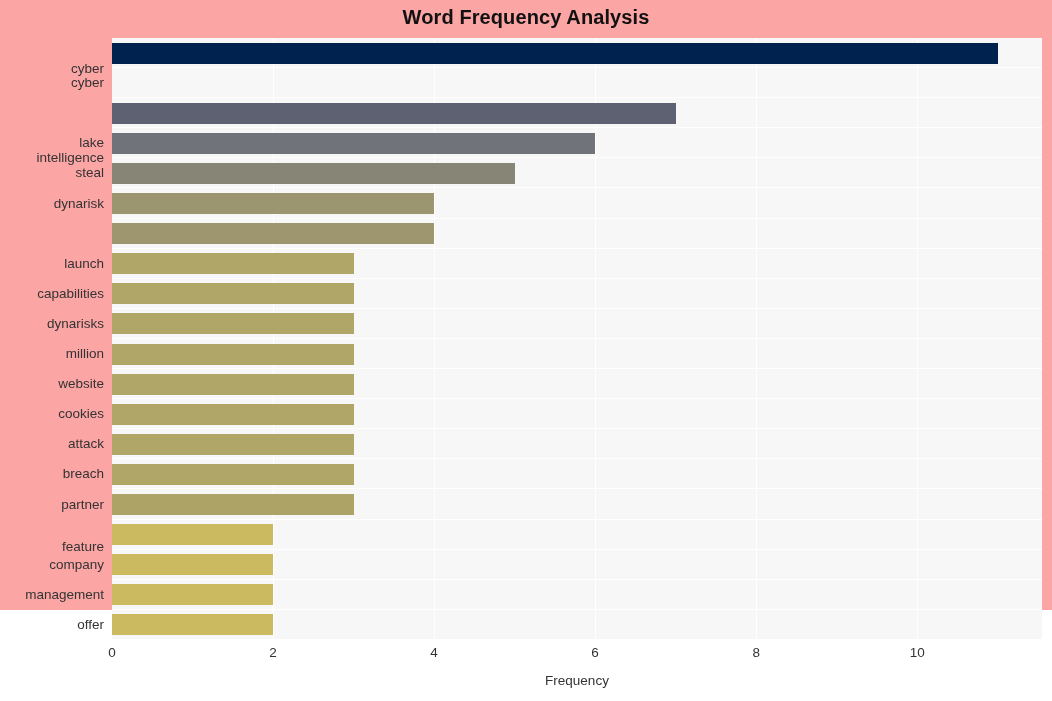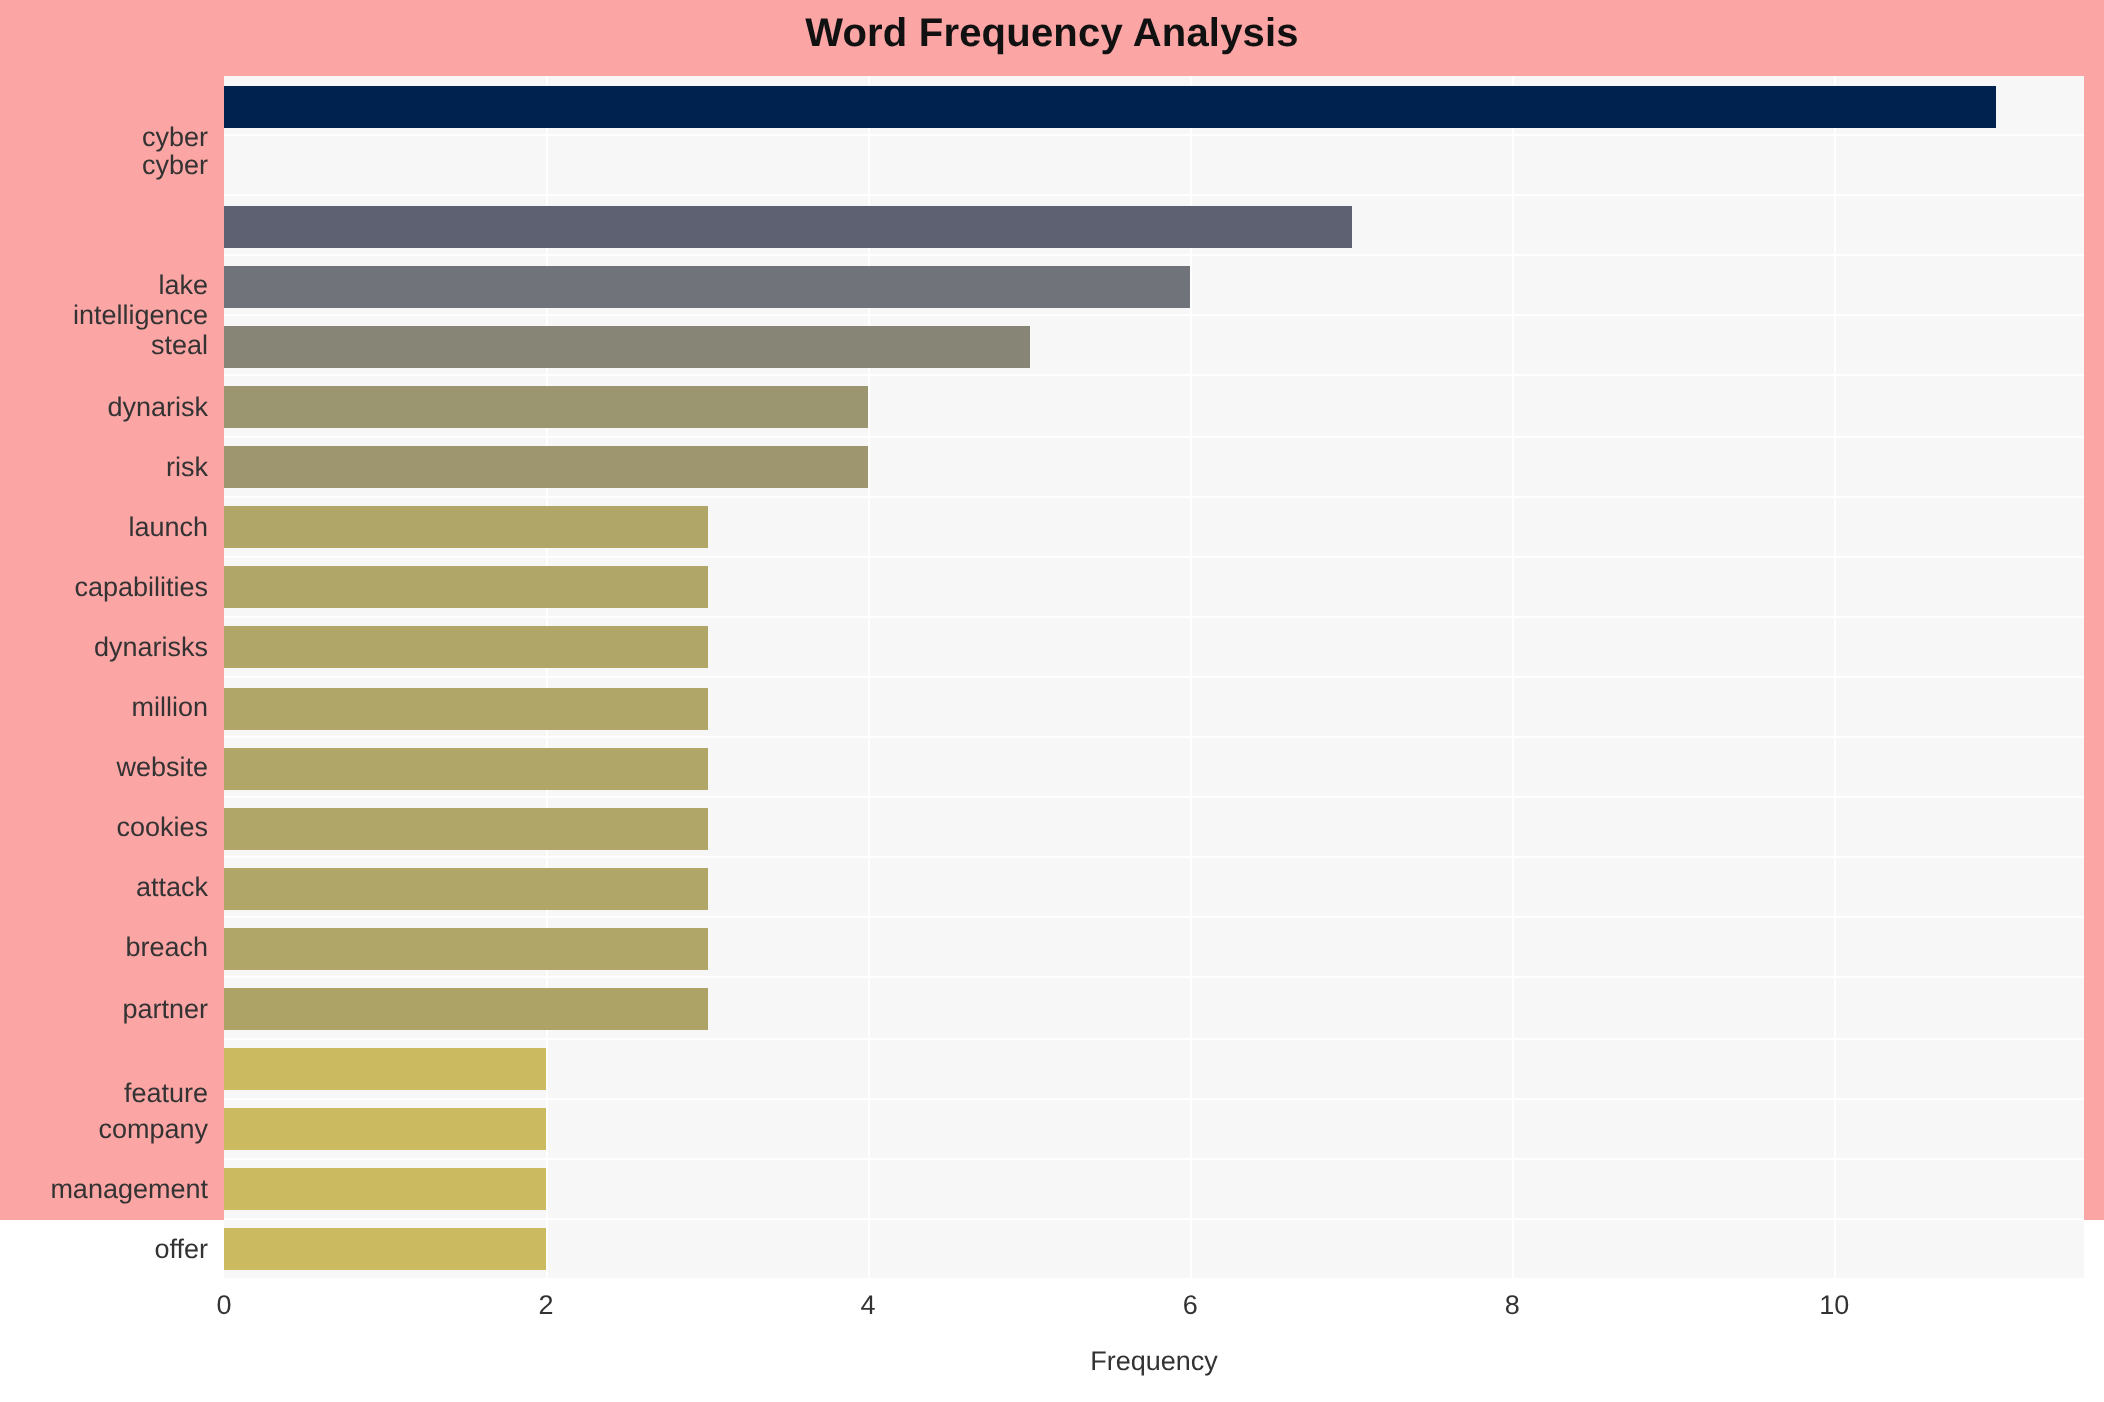--- a/index.html
+++ b/index.html
@@ -227,21 +227,20 @@
       </div>
     </div>
 
   <div id="ylabels">
       <div class="ytick" style="top: 0px; height: 30.1px; line-height: 30.1px; margin-top: 16px;">cyber</div>
       <div class="ytick" style="top: 30.1px; height: 30.1px; line-height: 30.1px;">cyber</div>
       <div class="ytick" style="top: 60.2px; height: 30.1px; line-height: 30.1px; margin-top: 45px;">intelligence</div>
       <div class="ytick" style="top: 90.3px; height: 30.1px; line-height: 30.1px;">lake</div>
       <div class="ytick" style="top: 120.4px; height: 30.1px; line-height: 30.1px;">steal</div>
       <div class="ytick" style="top: 150.5px; height: 30.1px; line-height: 30.1px;">dynarisk</div>
-      <div class="ytick" style="top: 180.6px; height: 30.1px; line-height: 30.1px;">risk</div>
       <div class="ytick" style="top: 210.7px; height: 30.1px; line-height: 30.1px;">launch</div>
       <div class="ytick" style="top: 240.8px; height: 30.1px; line-height: 30.1px;">capabilities</div>
       <div class="ytick" style="top: 270.9px; height: 30.1px; line-height: 30.1px;">dynarisks</div>
       <div class="ytick" style="top: 301px; height: 30.1px; line-height: 30.1px; padding-left: 48px;">million</div>
       <div class="ytick" style="top: 331.1px; height: 30.1px; line-height: 30.1px;">website</div>
       <div class="ytick" style="top: 361.2px; height: 30.1px; line-height: 30.1px; padding-left: 37px;">cookies</div>
       <div class="ytick" style="top: 391.3px; height: 30.1px; line-height: 30.1px;">attack</div>
       <div class="ytick" style="top: 421.4px; height: 30.1px; line-height: 30.1px;">breach</div>
       <div class="ytick" style="top: 451.5px; height: 30.1px; line-height: 30.1px;">partner</div>
       <div class="ytick" style="top: 494px; height: 30.1px; line-height: 30.1px;">feature</div>

